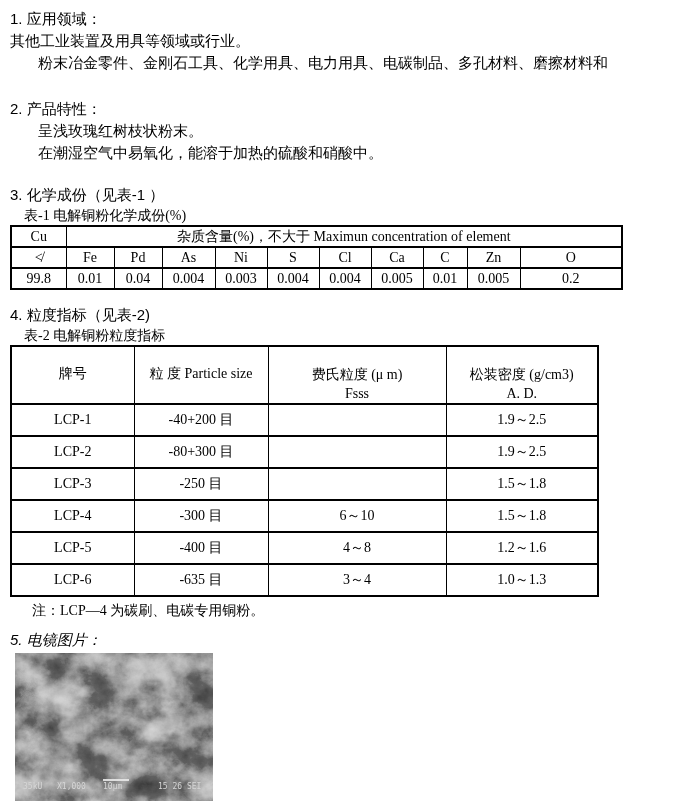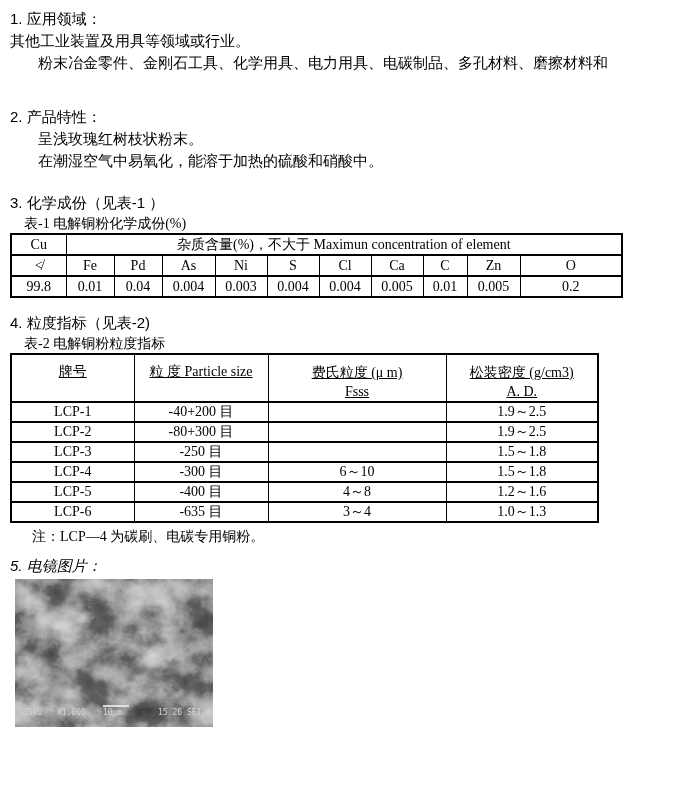--- a/index.html
+++ b/index.html
@@ -10,35 +10,35 @@
     color:#000;
   }
   .page { width:673px; height:805px; padding:8px 10px 0 10px; overflow:hidden; }
   .h {
     font-family:"Liberation Sans","DejaVu Sans",sans-serif;
     font-size:15px; line-height:22px; white-space:pre;
   }
   .line { font-size:15px; line-height:22px; white-space:pre; }
   .ind { padding-left:28px; }
   .caption { font-size:14px; line-height:19px; padding-left:14px; white-space:pre; }
-  .mt24 { margin-top:32px; }
+  .mt24 { margin-top:24px; }
   .mt20 { margin-top:20px; }
   .mt26 { margin-top:14px; }
   .mt22 { margin-top:8px;font-style:italic; }
   .dtable { border-collapse:collapse; table-layout:fixed; border:2px solid #000; }
   .dtable td {
     border:1px solid #000; border-top-width:2px; border-bottom-width:2px;
     text-align:center; vertical-align:middle; font-size:14px; padding:0;
     overflow:hidden; white-space:nowrap;
   }
   .t1 { width:611px; }
   .t1 td { height:21px; }
   .t2 { width:587px; }
-  .t2 td { height:20px; }
-  .t2 tr.thead td { height:42px; vertical-align:top; padding-top:8px;text-decoration:underline; }
+  .t2 td { height:32px; }
+  .t2 tr.thead td { height:42px; vertical-align:top; padding-top:18px; }
   .t2 tr.thead div { line-height:19px; }
   .note { font-size:14px; line-height:20px; padding-left:22px; margin-top:4px; white-space:pre; }
   .sem { width:204px; height:148px; margin:2px 0 0 5px; }
   .sem svg { display:block; }
 </style>
 </head>
 <body>
 
 <div class="page">
 

